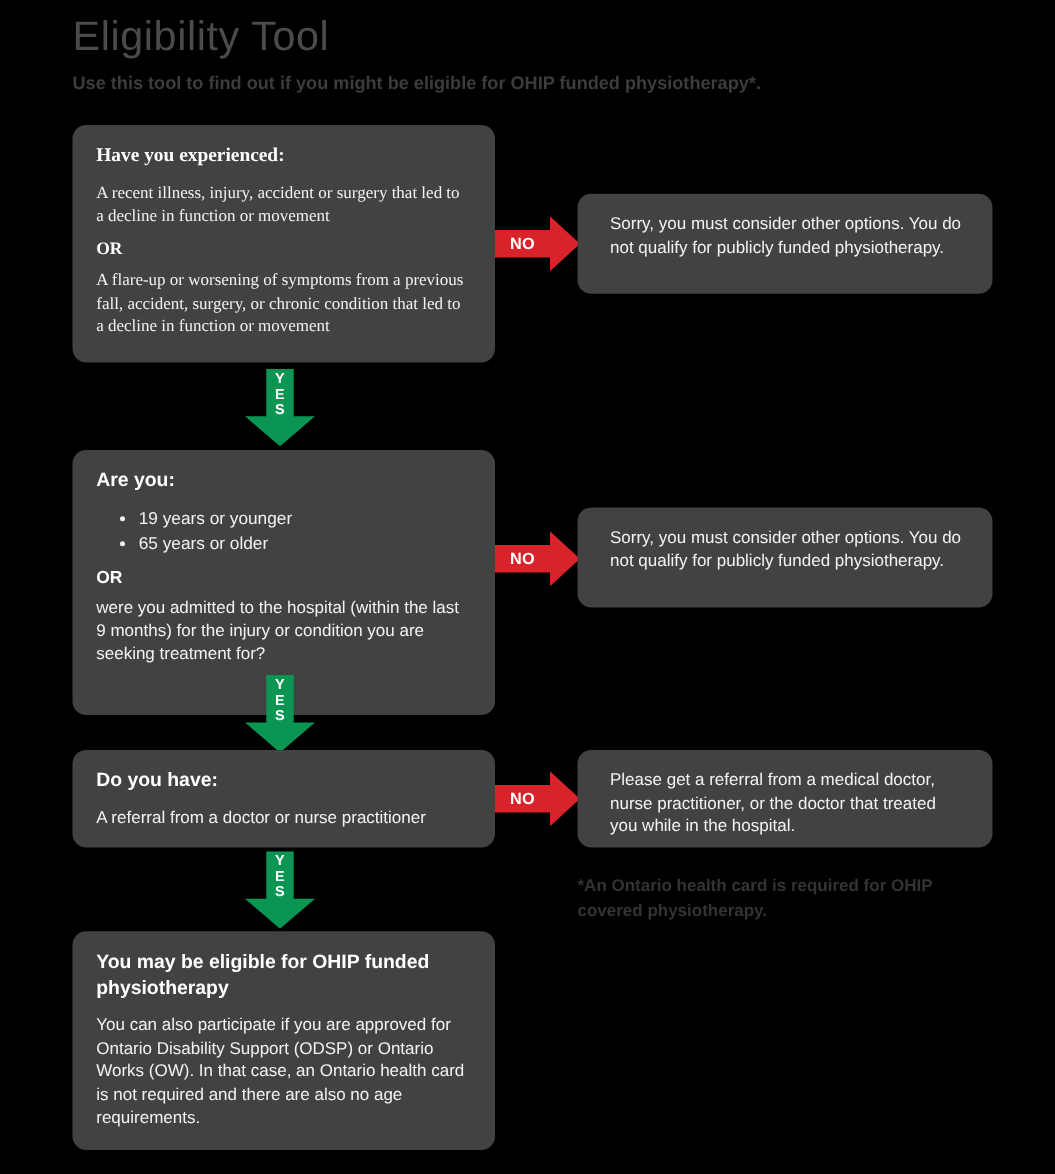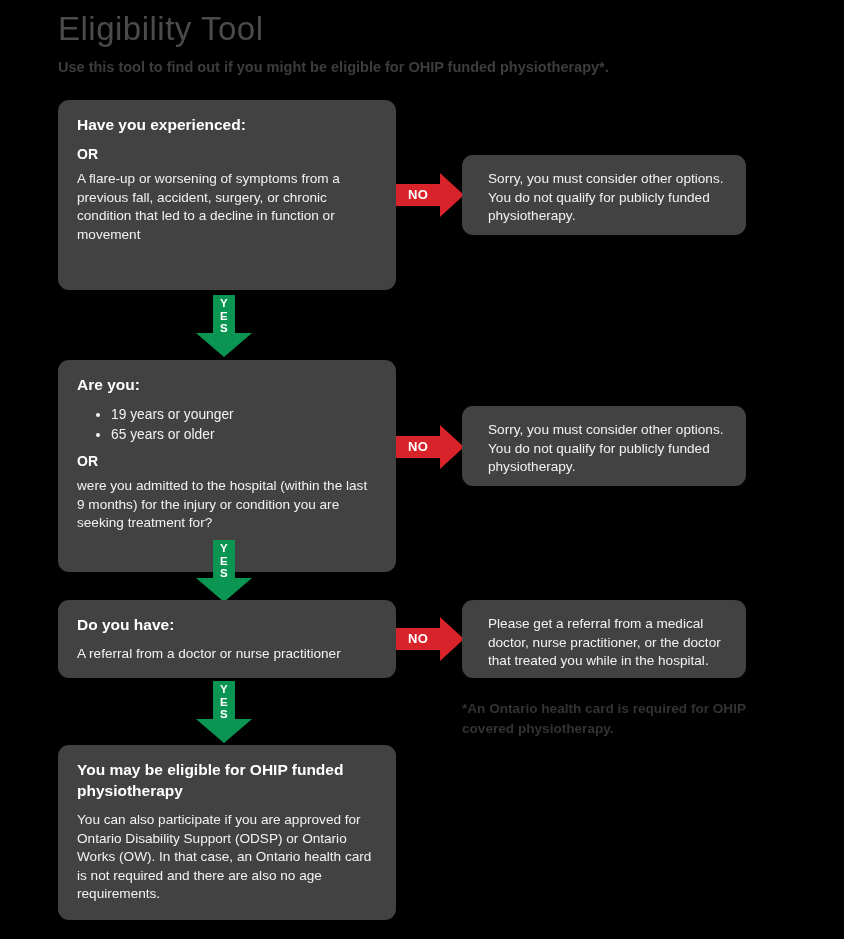--- a/index.html
+++ b/index.html
@@ -51,21 +51,21 @@
     box-sizing: border-box;
     color: #ffffff;
   }
   .question-box {
     left: 58px;
     width: 338px;
     padding: 14px 19px 14px 19px;
   }
   .answer-box {
     left: 462px;
-    width: 284px;
+    width: 332px;
     padding: 15px 20px 15px 26px;
   }
 
   .box-heading {
     font-size: 15.5px;
     font-weight: bold;
     line-height: 21px;
     margin: 0 0 10px 0;
     color: #ffffff;
   }
@@ -151,22 +151,23 @@
   }
 </style>
 </head>
 <body>
 
 <div class="header">
   <h1 class="page-title">Eligibility Tool</h1>
   <p class="page-subtitle">Use this tool to find out if you might be eligible for OHIP funded physiotherapy*.</p>
 </div>
 
-<div class="flow-box question-box" style="top:100px; height:190px;">
+<div class="flow-box question-box" style="top:100px; height:190px;font-family:Liberation Serif, serif;">
   <div class="box-heading">Have you experienced:</div>
+  <p class="box-text">A recent illness, injury, accident or surgery that led to a decline in function or movement</p>
   <div class="or-label">OR</div>
   <p class="box-text">A flare-up or worsening of symptoms from a previous fall, accident, surgery, or chronic condition that led to a decline in function or movement</p>
 </div>
 
 <div class="arrow-no" style="left:396px; top:173px;">
   <svg width="68" height="44" viewBox="0 0 68 44">
     <path d="M0,11 L44,11 L44,0 L68,22 L44,44 L44,33 L0,33 Z" fill="#d8232a"></path>
   </svg>
   <span class="no-text">NO</span>
 </div>

